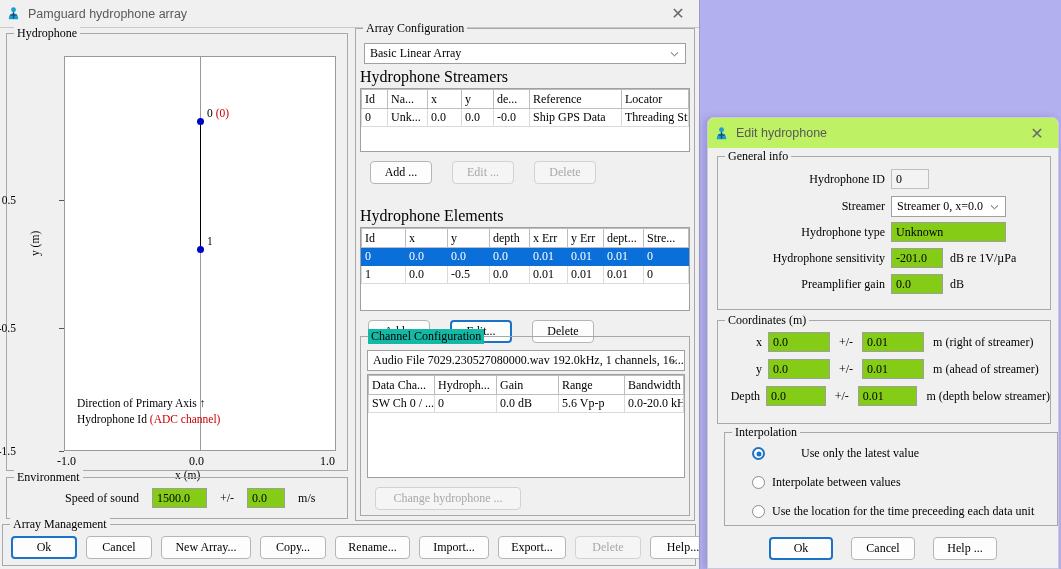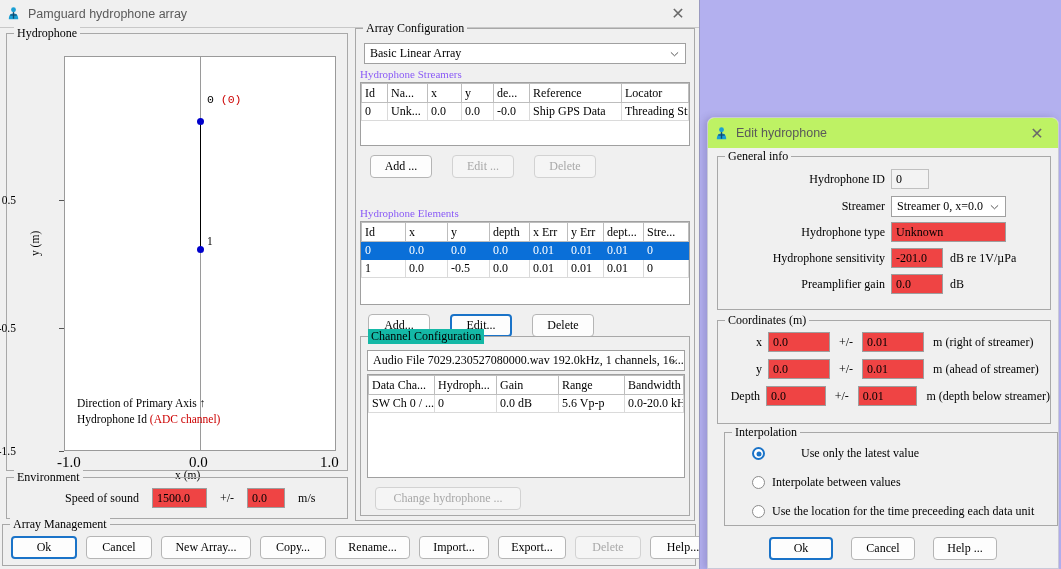--- a/index.html
+++ b/index.html
@@ -81,21 +81,21 @@
   }
   .plot-note .red { color: #cc0000; }
   .ytick {
     position: absolute; right: 331px; font-size: 11.5px; color:#000;
     white-space: nowrap; text-align: right;
   }
   .ytick-mark {
     position:absolute; width:5px; height:1px; background:#555;
   }
   .xtick {
-    position: absolute; top: 420px; font-size: 15px; color:#000; white-space: nowrap;
+    position: absolute; top: 420px; font-size: 12px; color:#000; white-space: nowrap;
   }
   #ylabel {
     position: absolute; left: 22px; top: 222px;
     font-size: 11.5px;
     transform: rotate(-90deg); transform-origin: left top;
     white-space: nowrap;
   }
   #xlabel {
     position: absolute; top: 435px; left: 168px;
     font-size: 11.5px; white-space: nowrap;
@@ -120,21 +120,21 @@
     position: relative;
     background: #fff; border: 1px solid #a0a0a0;
     height: 21px; display: flex; align-items: center;
     padding: 0 20px 0 5px; font-size: 12px; color: #000;
     overflow: hidden; white-space: nowrap; cursor: pointer;
   }
   .combo .chev {
     position: absolute; right: 6px; top: 50%; transform: translateY(-50%);
     width: 9px; height: 9px;
   }
-  .sub-title { font-size: 11px; color: #8b5cf6; }
+  .sub-title { font-size: 16px; color: #000000; }
 
   table.grid {
     width: 100%; border-collapse: collapse; background: #fff;
     font-size: 12px; table-layout: fixed;
   }
   table.grid th {
     font-weight: normal; text-align: left;
     border: 1px solid #bdbdbd; background: #fff;
     padding: 1px 3px; height: 19px; overflow: hidden; white-space: nowrap;
   }
@@ -159,21 +159,21 @@
     display: inline-flex; align-items: center; justify-content: center;
     cursor: pointer;
     white-space: nowrap;
   }
   .btn.disabled { color: #a8a8a8; border-color: #d2d2d2; background: #f5f5f5; cursor: default; }
   .btn.focus { border: 2px solid #1a73c8; }
   .btn.wide { min-width: 66px; }
 
   
   .tfield {
-    background: #ef4444; border: 1px solid #9e9e9e;
+    background: #84cc16; border: 1px solid #9e9e9e;
     height: 20px; font-size: 12px; color: #000;
     font-family: "Liberation Serif", "DejaVu Serif", serif;
     padding: 0 4px; display: flex; align-items: center;
   }
   .tfield.readonlyish { background: #f3f3f3; border-color: #c0c0c0; }
 
   
   #edit-dialog {
     position: absolute; left: 707px; top: 117px;
     width: 352px; height: 452px;
@@ -243,21 +243,21 @@
     <span class="ytick" style="top:411px;">-1.5</span>
     <span class="ytick-mark" style="left:52px; top:417px;"></span>
 
     <span id="ylabel">y (m)</span>
 
     <div id="plot-wrap">
       <div class="plot-vline"></div>
       <div class="array-line" style="left:135px; top:64px; height:128px;"></div>
 
       <div class="hyd-dot" style="left:132px; top:61px;"></div>
-      <div class="hyd-label" style="left:142px; top:36px;font-family:Liberation Mono, monospace;">
+      <div class="hyd-label" style="left:142px; top:50px;">
         <span>0</span>
         <span class="adc">(0)</span>
       </div>
 
       <div class="hyd-dot" style="left:132px; top:189px;"></div>
       <div class="hyd-label" style="left:142px; top:178px;">
         <span>1</span>
       </div>
 
       <div class="plot-note" style="top:340px;">Direction of Primary Axis ↑</div>

